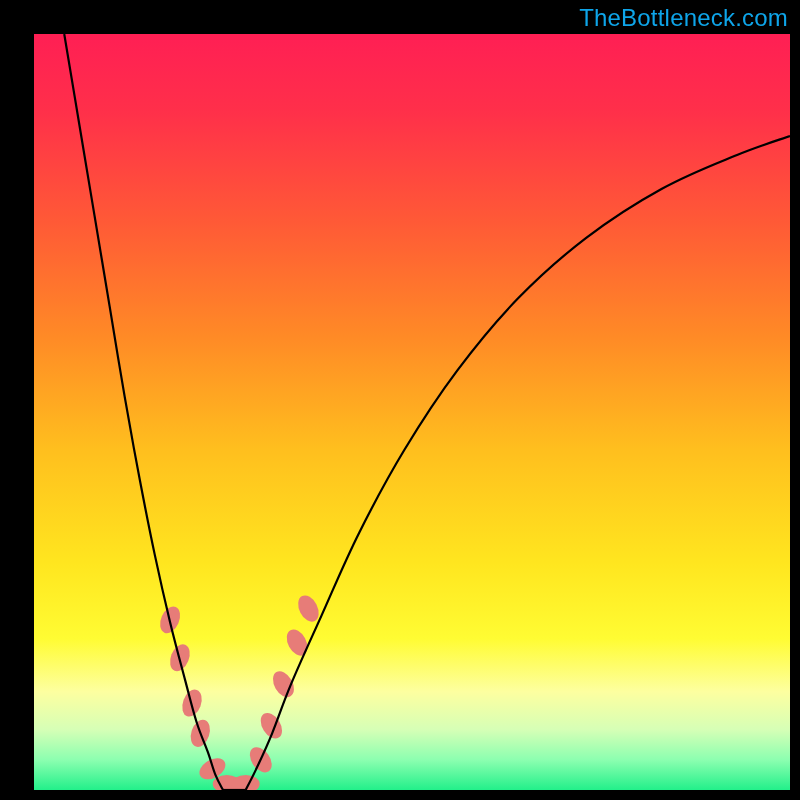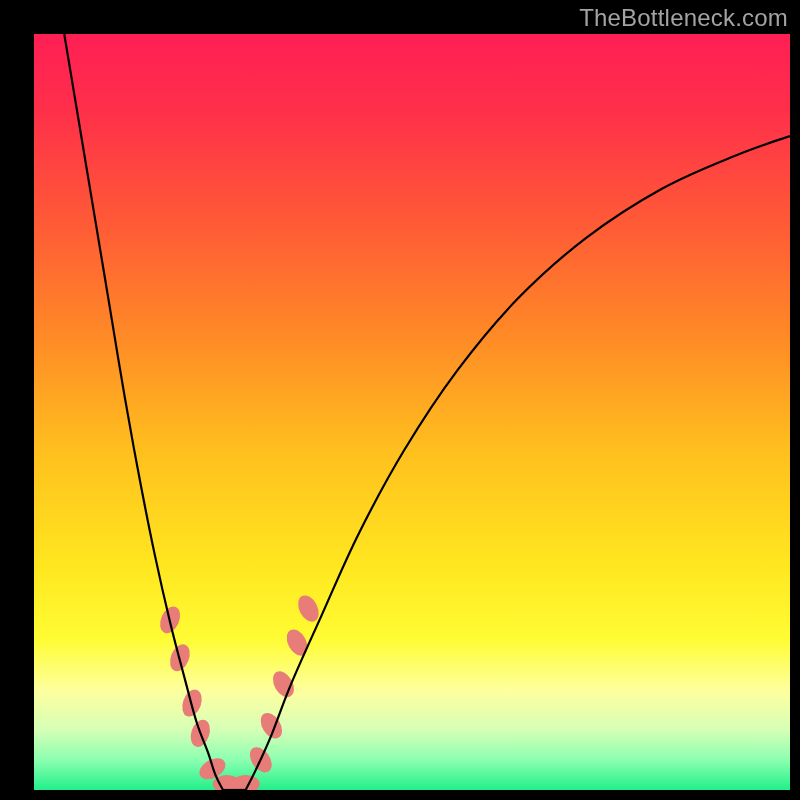--- a/index.html
+++ b/index.html
@@ -38,21 +38,21 @@
     position: absolute;
     left: 0;
     top: 0;
     width: 100%;
     height: 100%;
   }
   .watermark {
     position: absolute;
     top: 4px;
     right: 12px;
-    color: #a3a3a3;
+    color: #0ea5e9;
     font-size: 24px;
     letter-spacing: 0.2px;
   }
 </style>
 </head>
 <body>
 
 <div class="frame">
 
   <div class="watermark">TheBottleneck.com</div>

